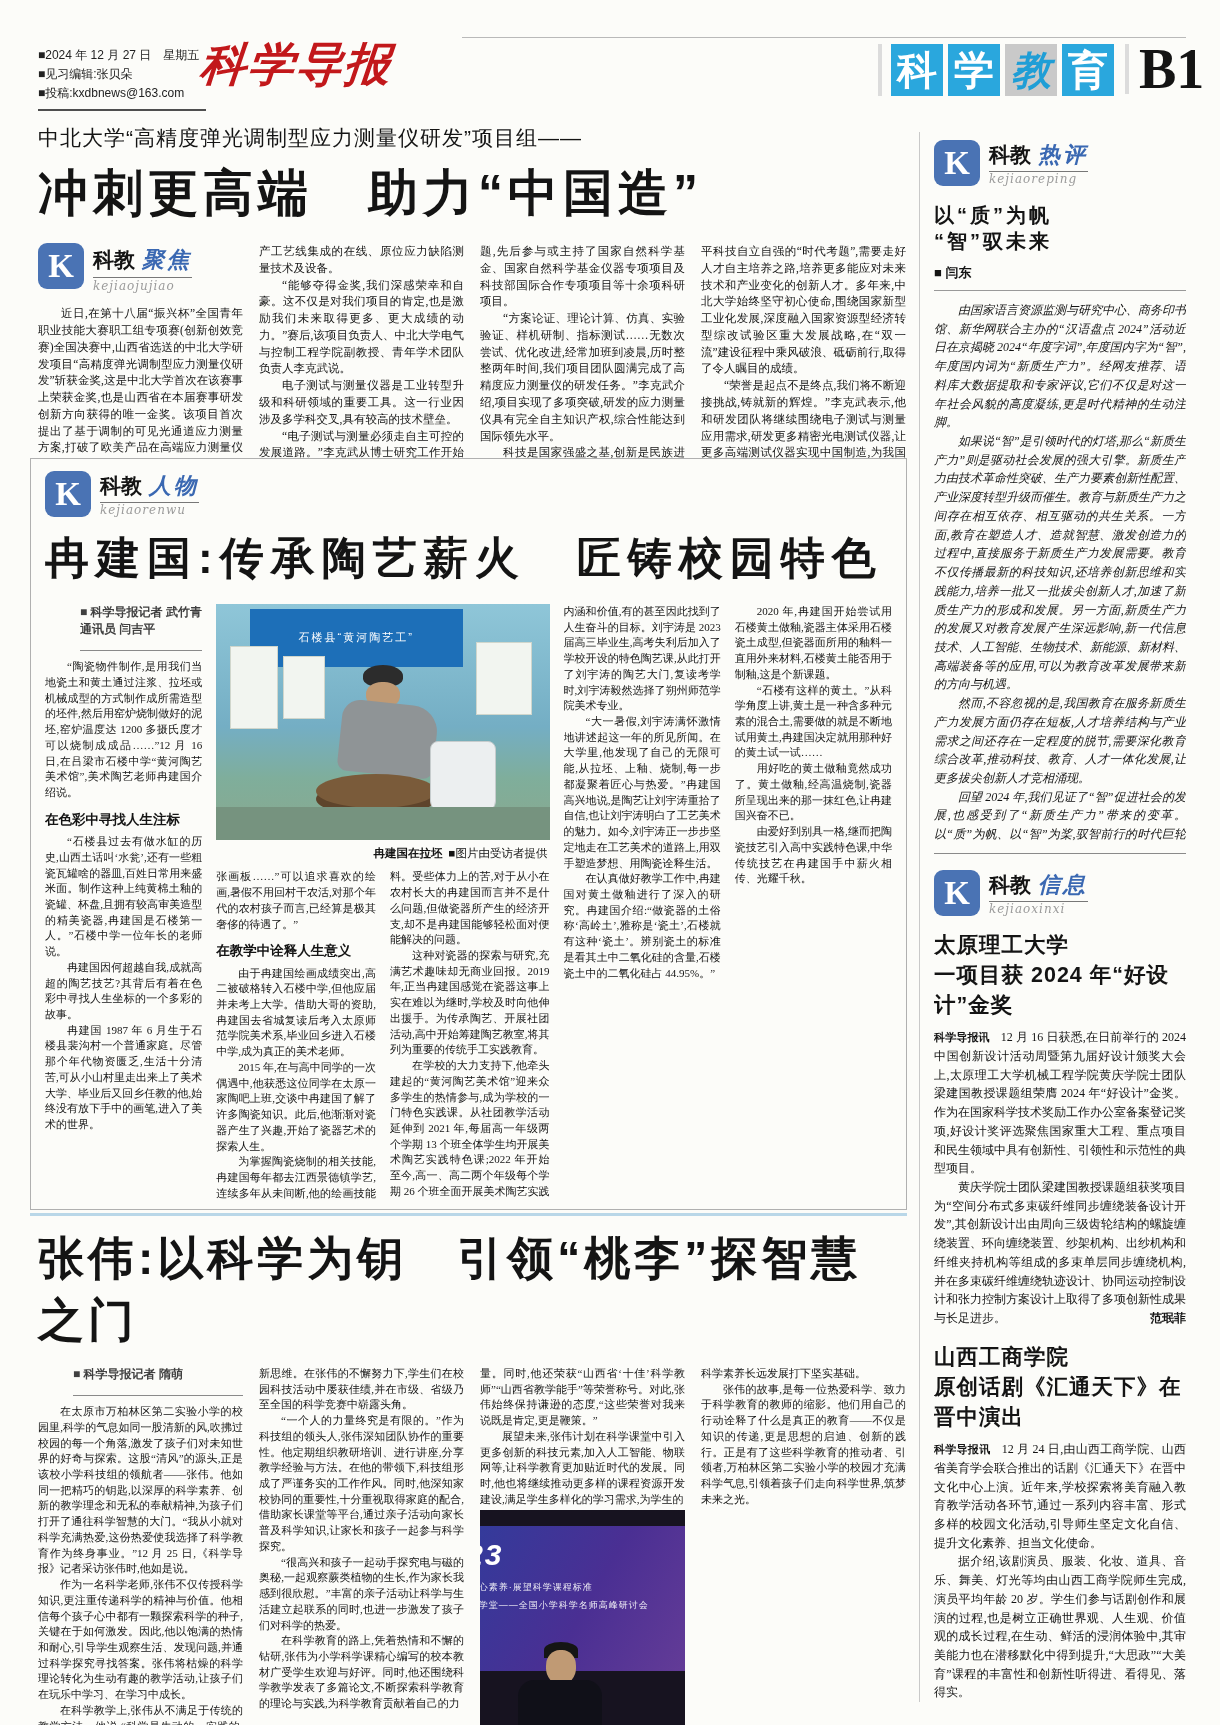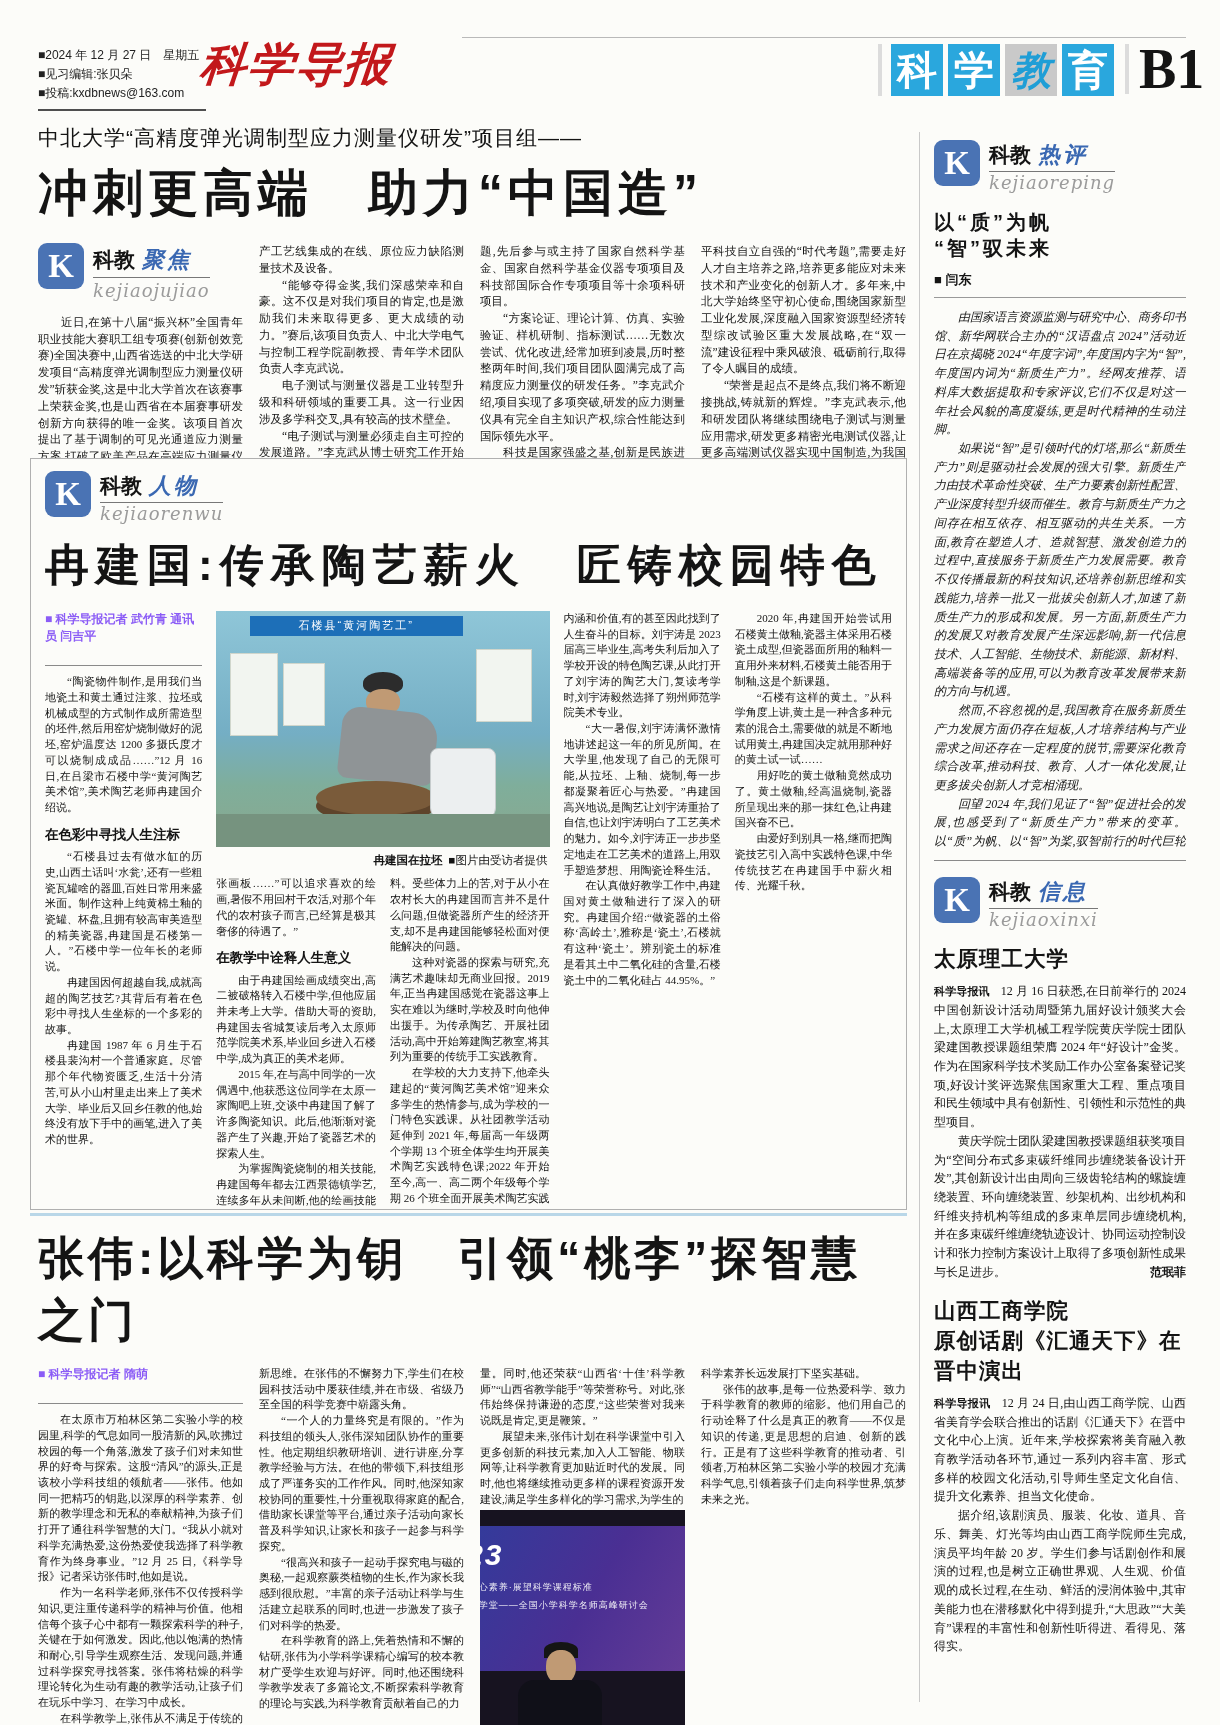--- a/index.html
+++ b/index.html
@@ -22,29 +22,29 @@
   .vdivider{position:absolute;left:919px;top:132px;width:1px;height:1570px;background:#c9c9c9;}
   
   .logo-row{display:flex;align-items:flex-start;gap:9px;}
   .logo-k{width:46px;height:46px;border-radius:9px;background:#4a73b4;color:#fff;flex:0 0 auto;
           font-weight:bold;font-size:33px;font-family:"Liberation Serif",serif;
           display:flex;align-items:center;justify-content:center;}
   .logo-line{border-bottom:1px solid #777;padding-bottom:1px;display:flex;gap:7px;align-items:baseline;}
   .logo-cn{font-family:"Liberation Sans",sans-serif;font-weight:bold;font-size:21px;}
   .logo-script{font-family:"DejaVu Serif",serif;font-style:italic;font-weight:bold;font-size:22px;
                color:#3a68b2;letter-spacing:3px;}
-  .logo-py{font-style:italic;color:#9b9b9b;font-size:18px;font-family:"DejaVu Serif",serif;letter-spacing:1px;}
+  .logo-py{font-style:italic;color:#9b9b9b;font-size:12px;font-family:"DejaVu Serif",serif;letter-spacing:1px;}
   
   .it{margin:0;text-align:justify;}
   .it-p{text-indent:2em;}
   .it-k{text-indent:2em;font-style:italic;}
   h4.it-h{font-family:"Liberation Sans",sans-serif;font-size:13.5px;font-weight:bold;margin:9px 0 5px;text-indent:0;}
   .auth{float:right;font-weight:bold;font-family:"Liberation Sans",sans-serif;}
-  .byline{font-family:"Liberation Sans",sans-serif;font-weight:bold;font-size:12px;color:#8b5cf6;
-          border-bottom:1px solid #8a8a8a;padding-bottom:20px;margin-bottom:8px;}
+  .byline{font-family:"Liberation Sans",sans-serif;font-weight:bold;font-size:12px;color:#404040;
+          border-bottom:1px solid #8a8a8a;padding-bottom:12px;margin-bottom:8px;margin-left:35px;}
   
   .focus{position:absolute;left:38px;top:124px;width:868px;}
   .kicker{font-family:"Liberation Sans",sans-serif;font-size:21px;letter-spacing:1px;}
   .focus-headline{font-family:"Liberation Sans",sans-serif;font-weight:bold;font-size:50px;
                   letter-spacing:5px;margin:8px 0 16px;}
   .focus-cols{display:flex;gap:16px;height:220px;overflow:hidden;font-size:11.5px;line-height:1.46;}
   .fcol{flex:1;overflow:hidden;}
   .fcol .logo-row{margin-bottom:10px;}
   
   .sidebar{position:absolute;left:934px;top:140px;width:252px;height:1570px;overflow:hidden;}
@@ -64,21 +64,21 @@
   .person-headline{font-family:"Liberation Sans",sans-serif;font-weight:bold;font-size:44px;
                    letter-spacing:7px;margin:12px 0 16px;}
   .person-cols{display:flex;gap:14px;height:596px;overflow:hidden;font-size:11px;line-height:1.43;}
   .pcol{flex:1;overflow:hidden;}
   .pcol-mid{flex:2.12;display:flex;flex-direction:column;overflow:hidden;}
   .mid-cols{display:flex;gap:14px;flex:1;overflow:hidden;}
   .mid-cols .pcol{flex:1;}
   
   .photo1{position:relative;height:236px;background:linear-gradient(180deg,#8fc6d8 0%,#74aec4 52%,#7fae9b 74%,#8aa88e 100%);overflow:hidden;flex:0 0 auto;}
   .photo1-banner{position:absolute;top:5px;left:10%;width:64%;background:#1d6fb8;color:#fff;font-size:11px;
-                 text-align:center;padding:2px 0;font-family:"Liberation Sans",sans-serif;letter-spacing:2px;}
+                 text-align:center;padding:21px 0;font-family:"Liberation Sans",sans-serif;letter-spacing:2px;}
   .poster{position:absolute;background:#f2f5f0;border:1px solid #d0d6cc;}
   .man-hair{position:absolute;left:44%;top:26%;width:40px;height:22px;border-radius:50% 50% 40% 40%;background:#2c2c2c;}
   .man-face{position:absolute;left:45%;top:33%;width:34px;height:26px;border-radius:46%;background:#c09a74;}
   .man-body{position:absolute;left:37%;top:42%;width:96px;height:72px;border-radius:18px 26px 10px 10px;background:#8f9496;transform:rotate(6deg);}
   .wheel{position:absolute;left:30%;top:72%;width:120px;height:34px;border-radius:50%;background:#7a5b3a;box-shadow:0 8px 0 #5e442b;}
   .bucket{position:absolute;left:64%;top:58%;width:64px;height:70px;border-radius:8px 8px 12px 12px;background:#eceff0;border:1px solid #c6cccd;}
   .floor1{position:absolute;bottom:0;left:0;right:0;height:14%;background:#76937f;}
   .photo-cap{font-size:11.5px;text-align:right;margin:5px 2px 8px 0;font-family:"Liberation Sans",sans-serif;flex:0 0 auto;}
   .photo-cap b{margin-right:6px;margin-top:37px;}
   .blue-rule{position:absolute;left:30px;top:1213px;width:877px;height:3px;background:#b9d7e8;}
@@ -187,20 +187,21 @@
         <span class="logo-line">
           <span class="logo-cn">科教</span>
           <span class="logo-script">信息</span>
         </span>
         <span class="logo-py" style="display:block;">kejiaoxinxi</span>
       </span>
     </div>
 
     <h3 class="info-title">
       <span style="display:block;">太原理工大学</span>
+      <span style="display:block;">一项目获 2024 年“好设计”金奖</span>
     </h3>
     <div class="info-body">
         <p class="it it-news"><b>科学导报讯　</b>12 月 16 日获悉,在日前举行的 2024 中国创新设计活动周暨第九届好设计颁奖大会上,太原理工大学机械工程学院黄庆学院士团队梁建国教授课题组荣膺 2024 年“好设计”金奖。作为在国家科学技术奖励工作办公室备案登记奖项,好设计奖评选聚焦国家重大工程、重点项目和民生领域中具有创新性、引领性和示范性的典型项目。</p>
         <p class="it it-p">黄庆学院士团队梁建国教授课题组获奖项目为“空间分布式多束碳纤维同步缠绕装备设计开发”,其创新设计出由周向三级齿轮结构的螺旋缠绕装置、环向缠绕装置、纱架机构、出纱机构和纤维夹持机构等组成的多束单层同步缠绕机构,并在多束碳纤维缠绕轨迹设计、协同运动控制设计和张力控制方案设计上取得了多项创新性成果与长足进步。<span class="auth">范珉菲</span></p>
       </div>
 
     <h3 class="info-title">
       <span style="display:block;">山西工商学院</span>
       <span style="display:block;">原创话剧《汇通天下》在晋中演出</span>
     </h3>

